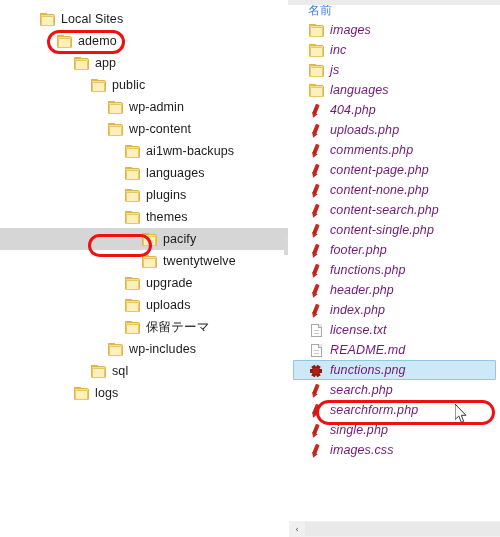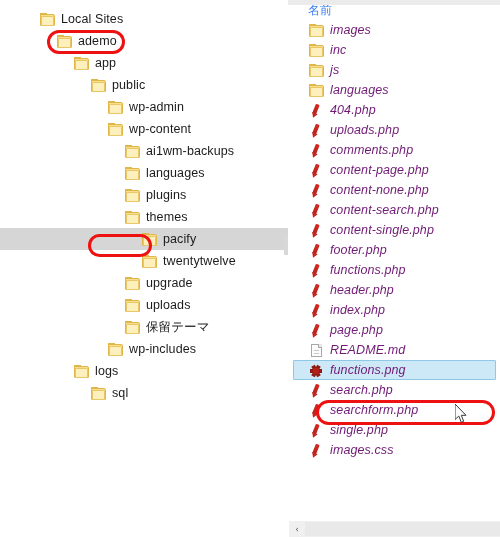--- a/index.html
+++ b/index.html
@@ -396,36 +396,36 @@
         <div class="tree-row">
           <span style="display:inline-block;width:108px;flex:0 0 108px;"></span>
           <span class="folder">
             <span class="tab"></span>
             <span class="back"></span>
             <span class="front"></span>
           </span>
           <span class="tree-label">wp-includes</span>
         </div>
         <div class="tree-row">
+          <span style="display:inline-block;width:91px;flex:0 0 91px;"></span>
+          <span class="folder">
+            <span class="tab"></span>
+            <span class="back"></span>
+            <span class="front"></span>
+          </span>
+          <span class="tree-label">sql</span>
+        </div>
+        <div class="tree-row">
           <span style="display:inline-block;width:74px;flex:0 0 74px;"></span>
           <span class="folder">
             <span class="tab"></span>
             <span class="back"></span>
             <span class="front"></span>
           </span>
           <span class="tree-label">logs</span>
-        </div>
-        <div class="tree-row">
-          <span style="display:inline-block;width:91px;flex:0 0 91px;"></span>
-          <span class="folder">
-            <span class="tab"></span>
-            <span class="back"></span>
-            <span class="front"></span>
-          </span>
-          <span class="tree-label">sql</span>
         </div>
       </div>
   </div>
 
   <div class="tree-scroll">
     <div class="sb-arrow up">⌃</div>
     <div class="sb-thumb" style="top:235px;height:58px;">
       <div class="sb-nub" style="top:0;"></div>
     </div>
     <div class="sb-arrow down">⌄</div>
@@ -571,26 +571,25 @@
           <span class="ico">
             <span class="pen">
               <i></i>
               <b></b>
             </span>
           </span>
           <span class="file-name">index.php</span>
         </div>
         <div class="file-row">
           <span class="ico">
-            <span class="pen">
-              <i></i>
-              <b></b>
-            </span>
-          </span>
-          <span class="file-name">page.php</span>
+            <span class="doc">
+              <i></i>
+            </span>
+          </span>
+          <span class="file-name">license.txt</span>
         </div>
         <div class="file-row">
           <span class="ico">
             <span class="doc">
               <i></i>
             </span>
           </span>
           <span class="file-name">README.md</span>
         </div>
         <div class="file-row selected">

